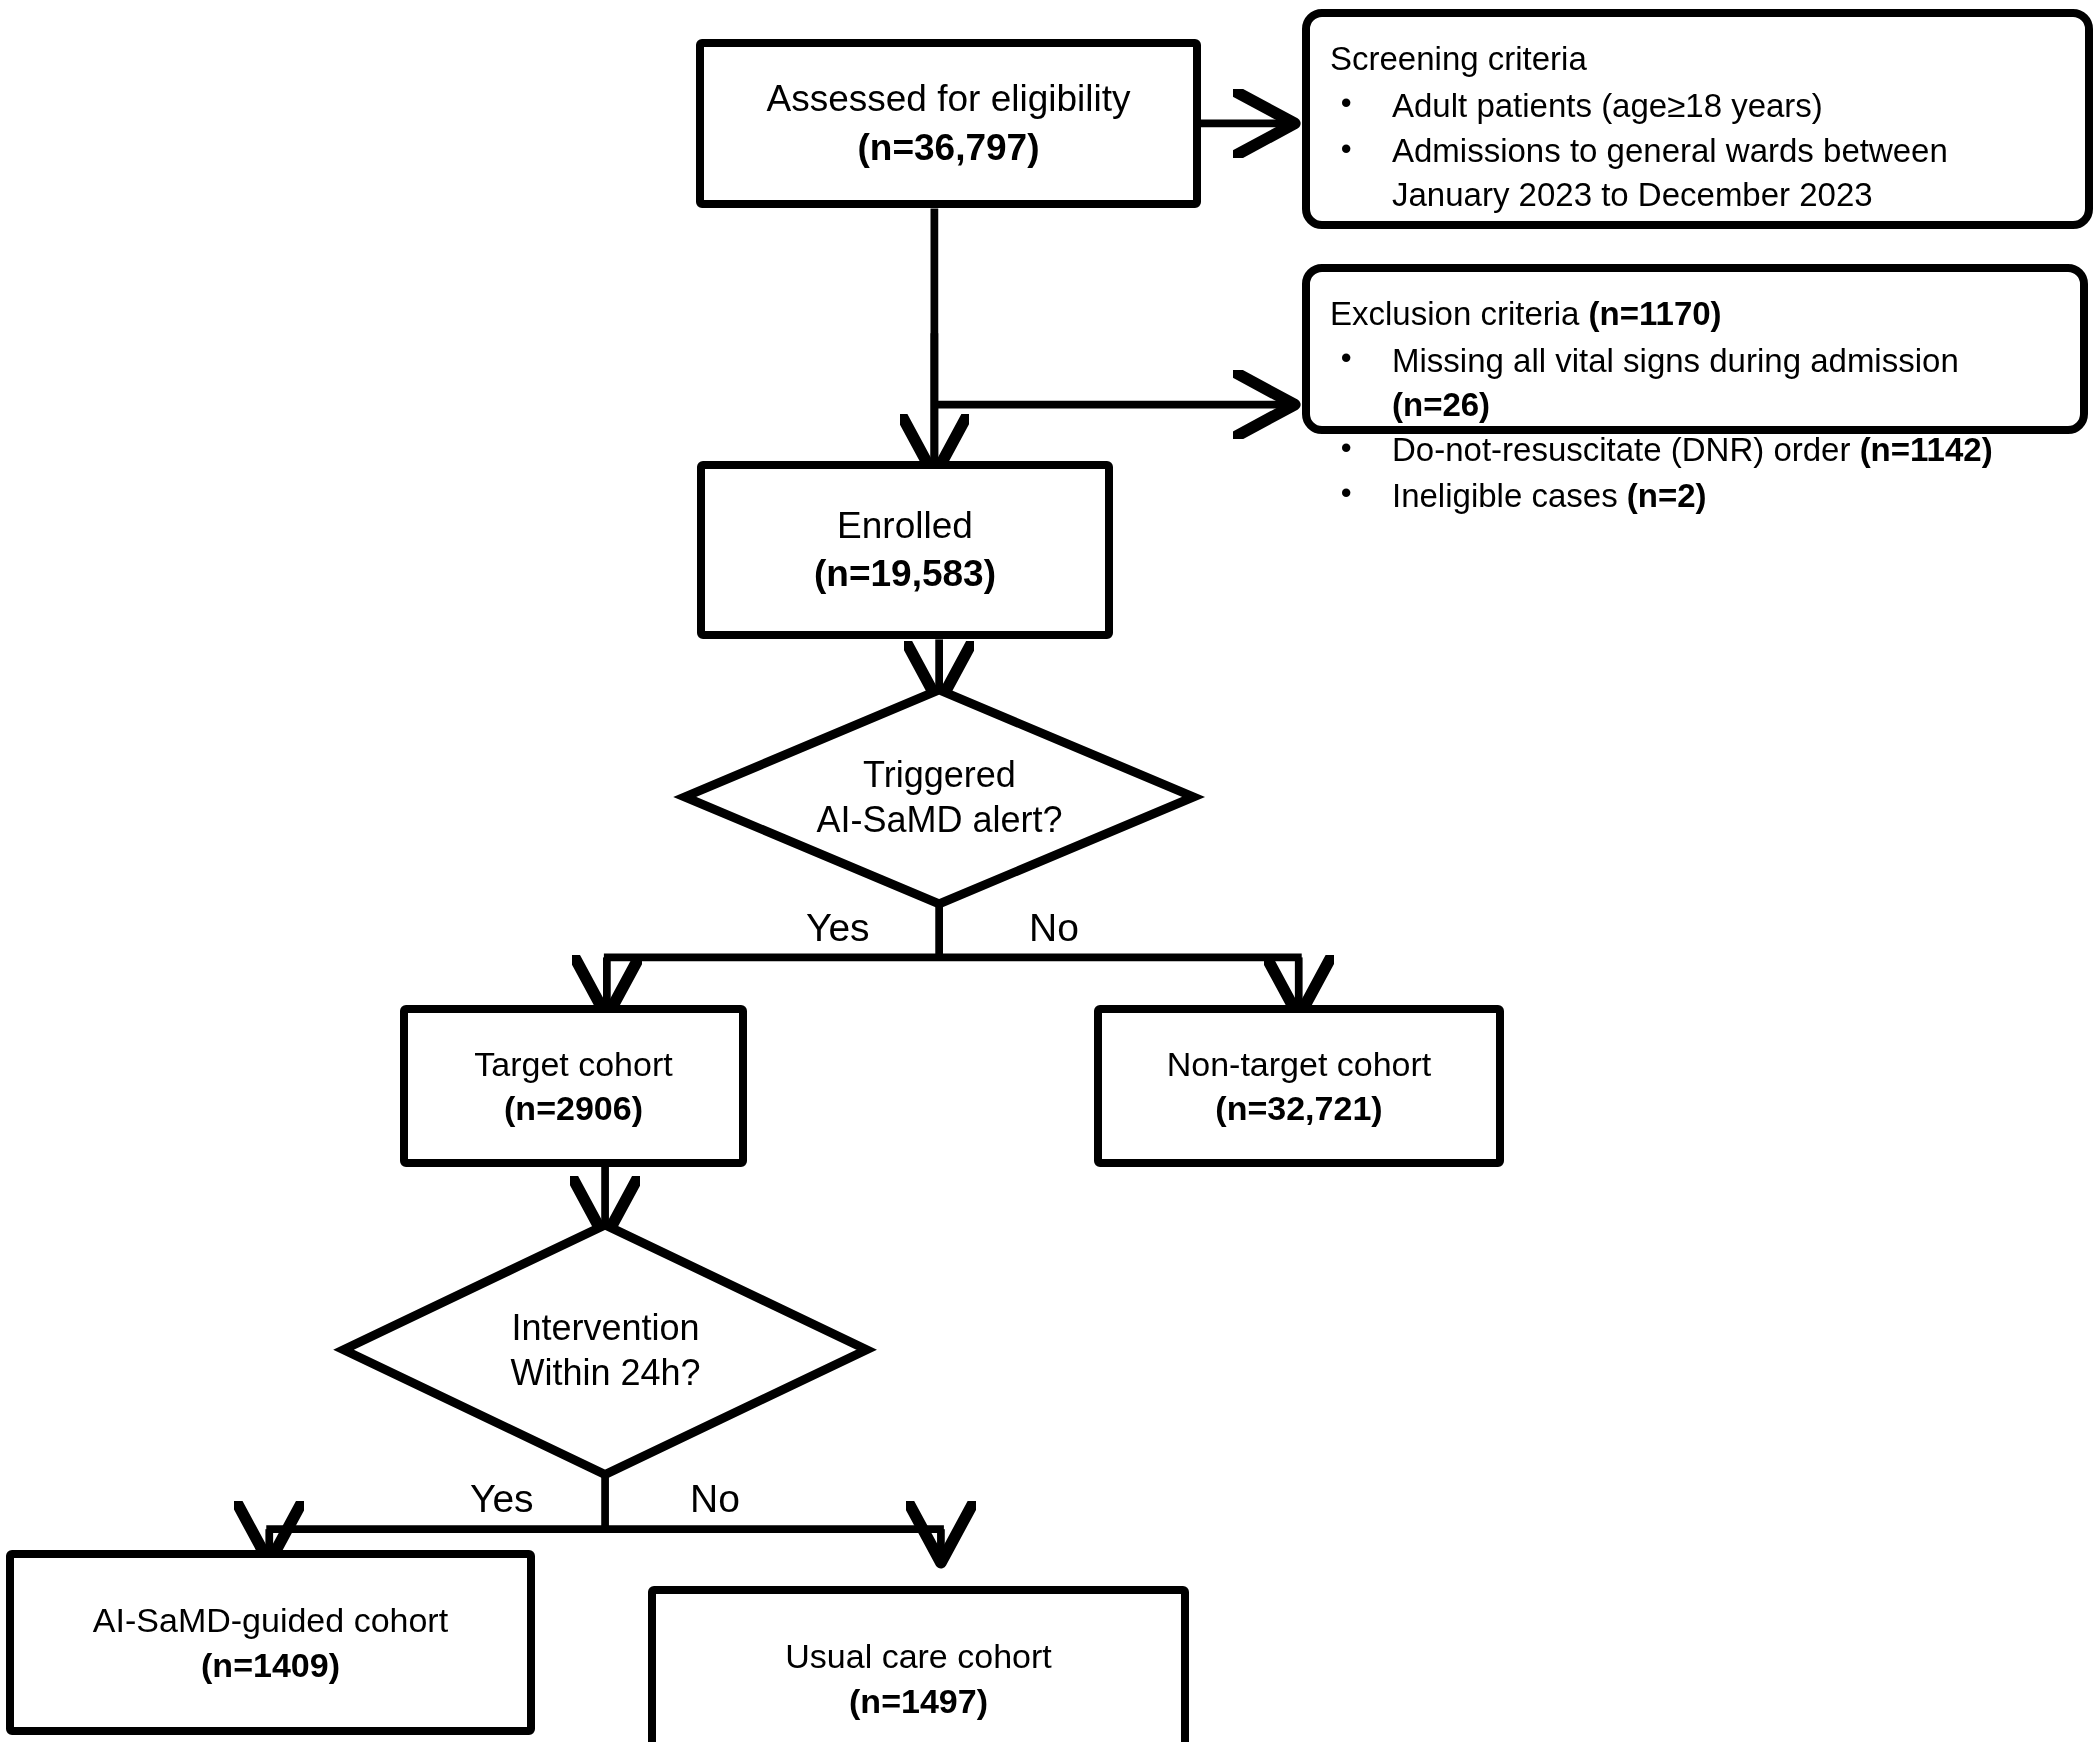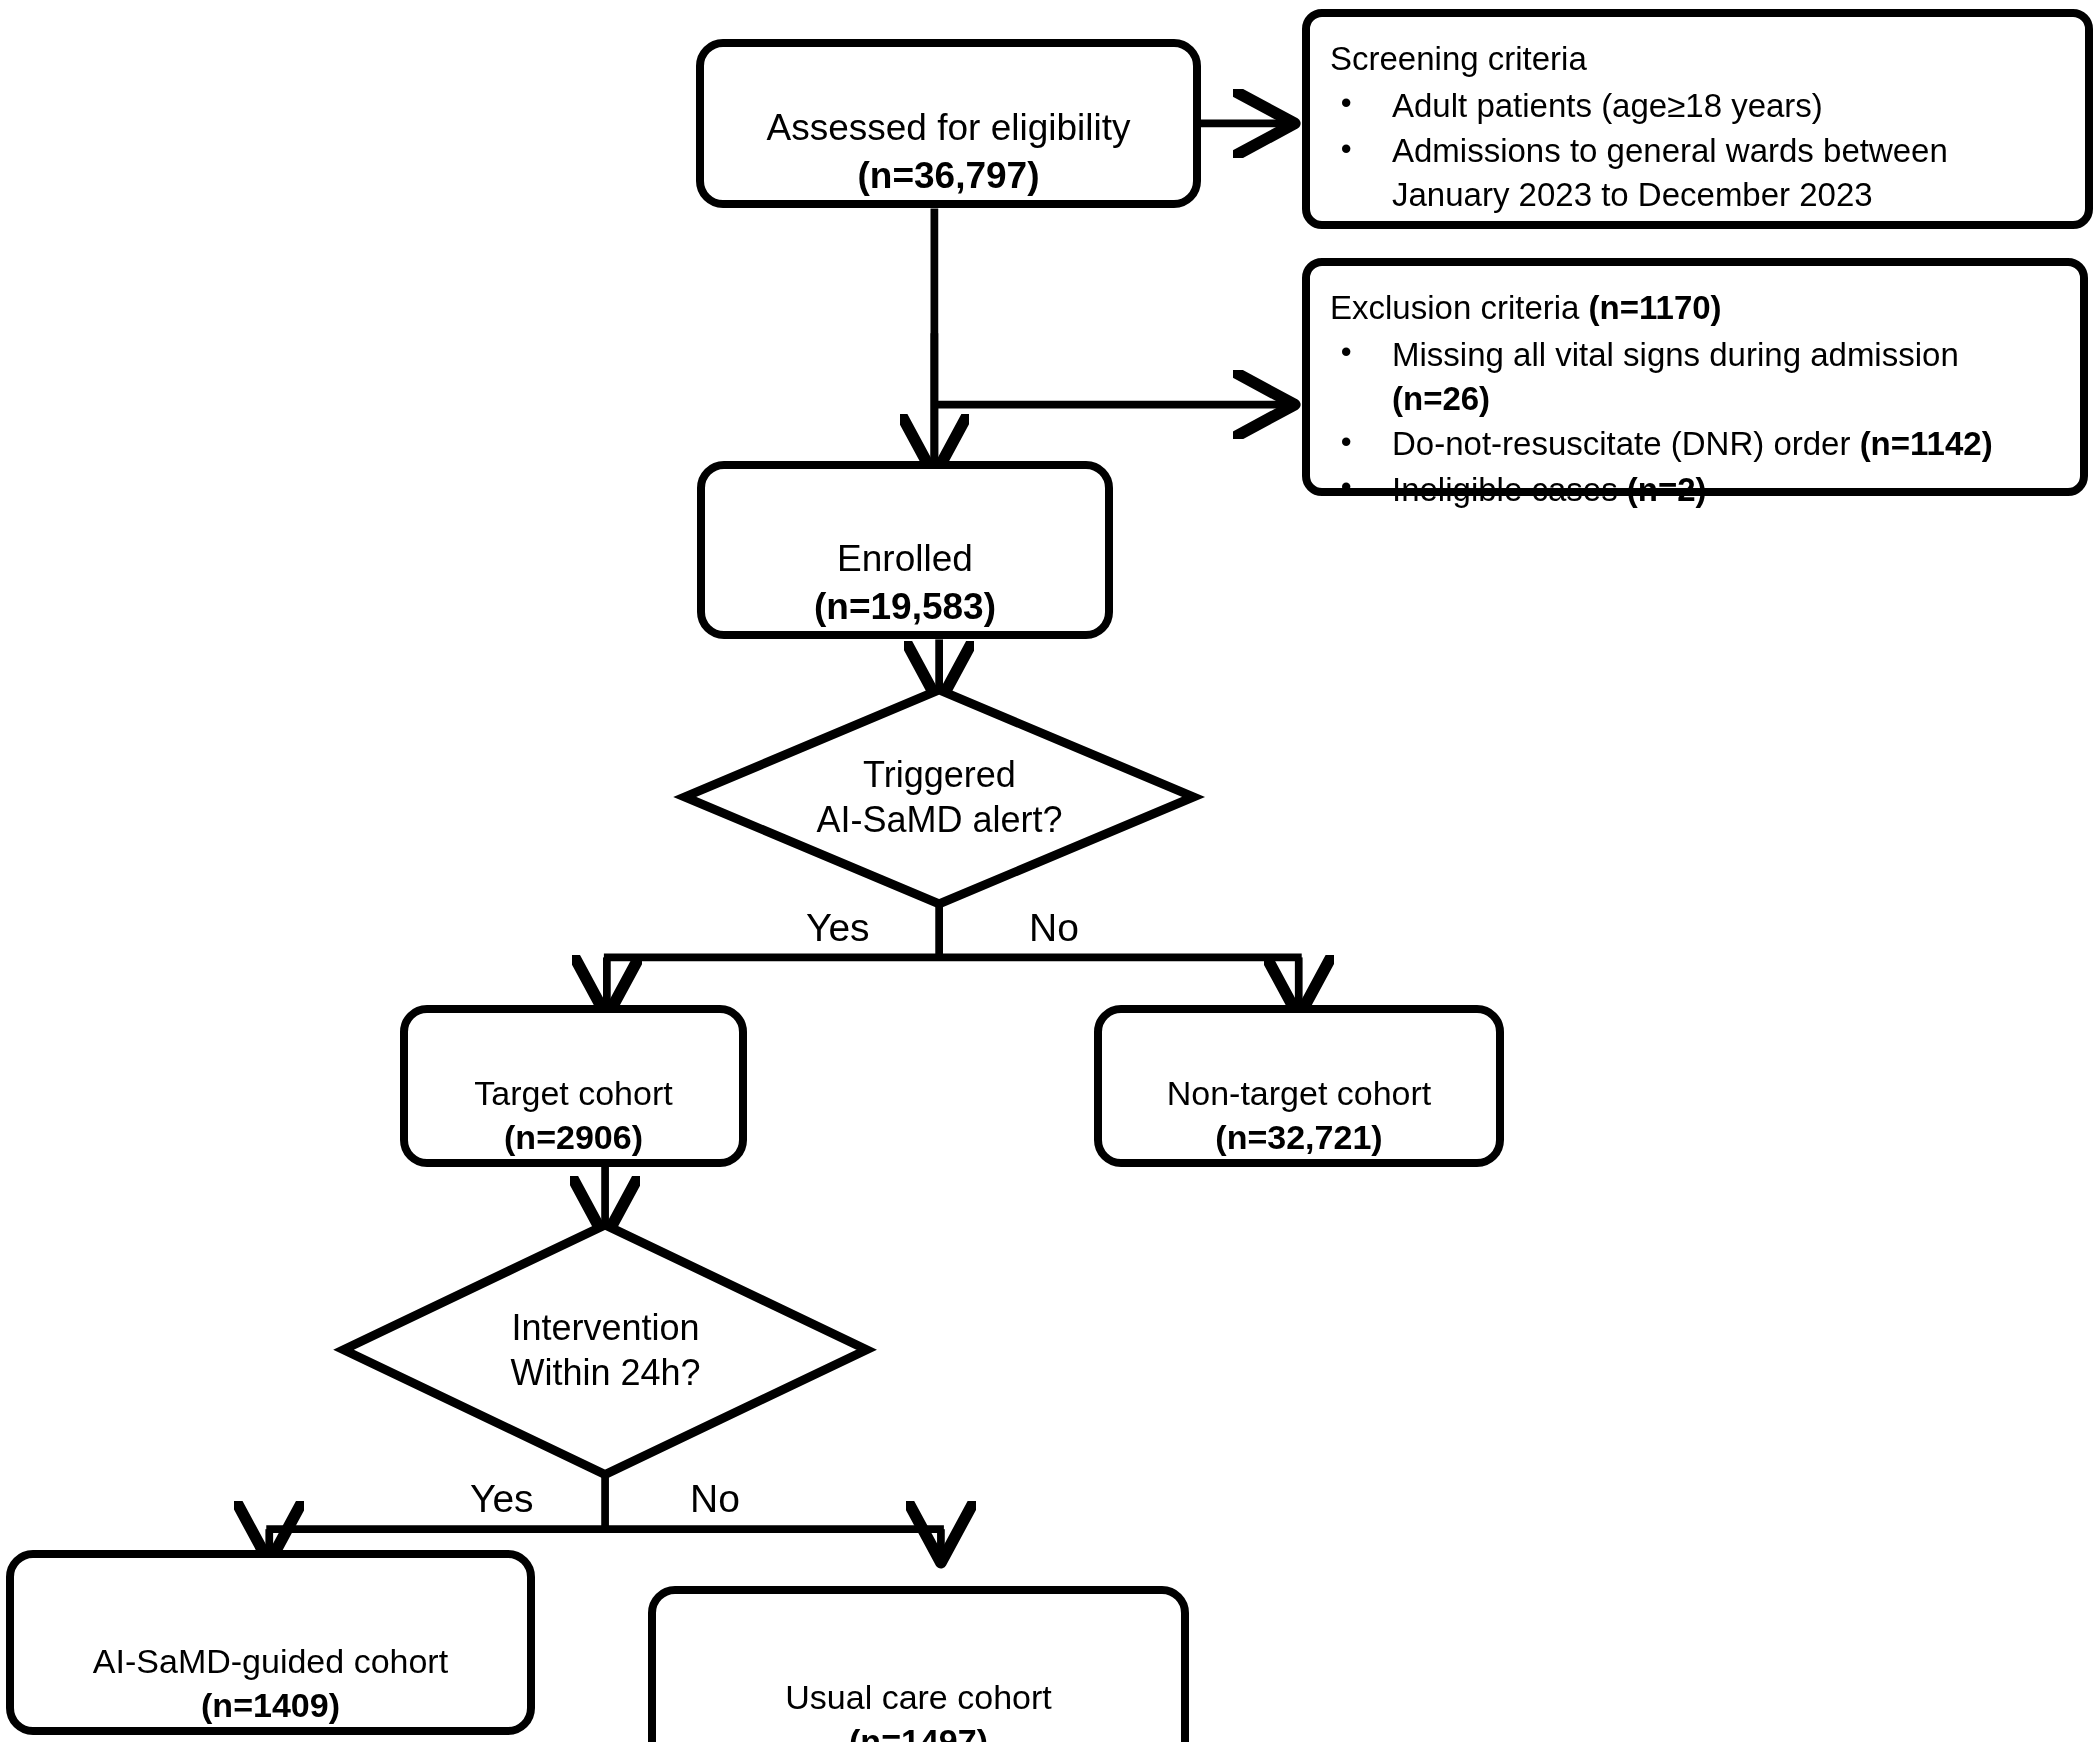--- a/index.html
+++ b/index.html
@@ -23,25 +23,25 @@
     top: 0;
     width: 2097px;
     height: 1743px;
     pointer-events: none;
   }
   .node {
     position: absolute;
     box-sizing: border-box;
     background: #ffffff;
     border: 8.3px solid #000000;
-    border-radius: 27px;
+    border-radius: 6px;
     display: flex;
     flex-direction: column;
     align-items: center;
-    justify-content: flex-end;
+    justify-content: center;
     text-align: center;
     line-height: 1.30;
   }
   .node .ln {
     display: block;
     white-space: nowrap;
   }
   .b { font-weight: bold; }
 
   
@@ -58,21 +58,21 @@
     box-sizing: border-box;
     background: #ffffff;
     border: 8.3px solid #000000;
     border-radius: 20px;
     padding: 20px 15.5px 14.3px 20px;
     font-size: 33px;
     line-height: 1.34;
     text-align: left;
   }
   #panel-screening { left:1302px; top:9px;  width:791px; height:220px; }
-  #panel-exclusion { left:1302px; top:258px; width:786px; height:238px; }
+  #panel-exclusion { left:1302px; top:264px; width:786px; height:170px; }
   .panel .heading { display:block; margin-bottom:2.4px; white-space:nowrap; }
   .panel ul {
     list-style: none;
     margin: 0;
     padding: 0;
   }
   .panel li {
     position: relative;
     padding-left: 62px;
     margin: 0 0 1.2px 0;

